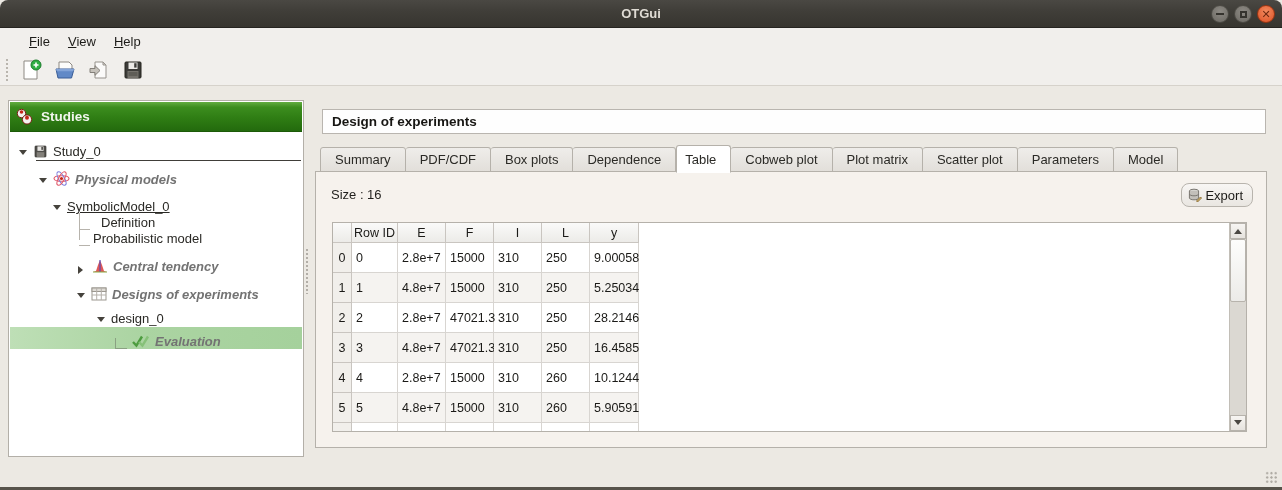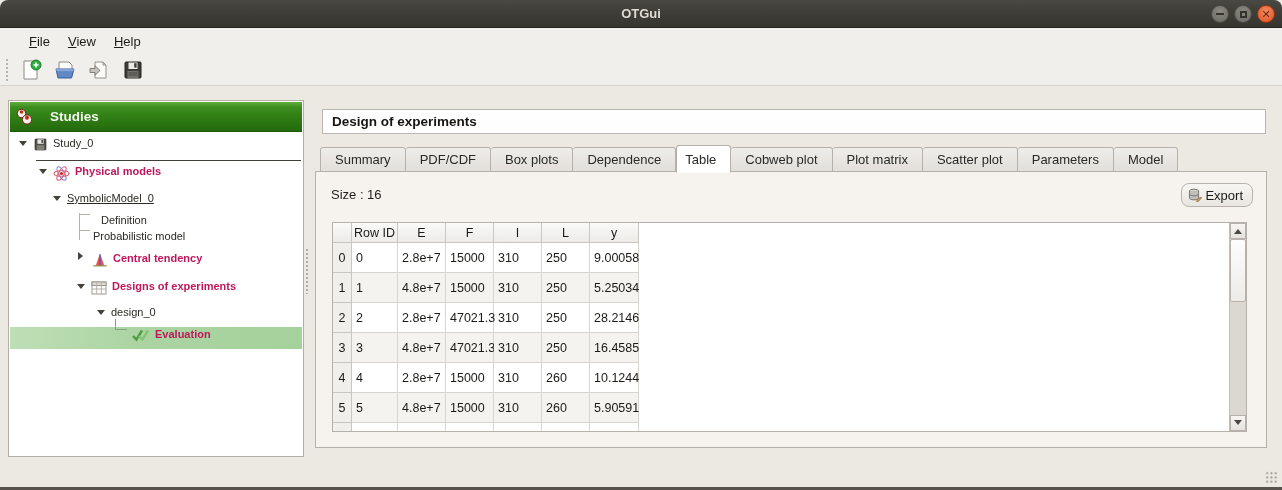--- a/index.html
+++ b/index.html
@@ -36,23 +36,23 @@
   .tb-btn { width:30px; height:28px; display:flex; align-items:center; justify-content:center;
     border-radius:3px; cursor:pointer; margin-right:4px; }
   .tb-btn svg { display:block; }
 
   
   .sidebar { position:absolute; left:8px; top:100px; width:296px; height:357px;
     background:#ffffff; border:1px solid #b3afa8; }
   .studies-header { position:absolute; left:1px; right:1px; top:1px; height:30px;
     background:linear-gradient(180deg,#63ad41 0%,#3c8d1e 18%,#2f7d14 55%,#236a0d 100%);
     border-bottom:1px solid #1c5a08; display:flex; align-items:center; padding-left:6px; }
-  .studies-header .label { color:#f2f6ee; font-weight:bold; font-size:13.5px; margin-left:17px; }
-  .tree-row { position:absolute; display:flex; align-items:flex-start; font-size:11px; color:#2a2925; cursor:pointer; white-space:nowrap; }
-  .tree-row.bold { font-weight:bold; color:#be185d; }
+  .studies-header .label { color:#f2f6ee; font-weight:bold; font-size:13.5px; margin-left:8px; }
+  .tree-row { position:absolute; display:flex; align-items:flex-end; font-size:13px; color:#2a2925; cursor:pointer; white-space:nowrap; }
+  .tree-row.bold { font-weight:bold; color:#737373;font-style:italic; }
   .arrow-d { width:0; height:0; border:4px solid transparent; border-top:5px solid #45423c; margin:4px 6px 0 0; }
   .arrow-r { width:0; height:0; border:4px solid transparent; border-left:5px solid #45423c; margin:0 5px 0 1px; }
   .t-ico { margin-right:5px; display:flex; }
   .underline { text-decoration:underline; }
   .study-sep { position:absolute; left:27px; right:2px; top:59px; border-top:1px solid #403e39; }
   .vline { position:absolute; left:70px; top:112px; height:27px; border-left:1px solid #b7b3ac; }
   .twig { width:11px; border-top:1px solid #b7b3ac; margin-right:3px; }
   .sel-row { position:absolute; left:1px; right:1px; top:226px; height:22px;
     background:linear-gradient(90deg,#bedfb6 0%,#abd4a2 45%,#a5d19c 100%); }
   .elbow { width:12px; height:11px; border-left:1px solid #8aa182; border-bottom:1px solid #8aa182; margin:-9px 4px 0 0; }

